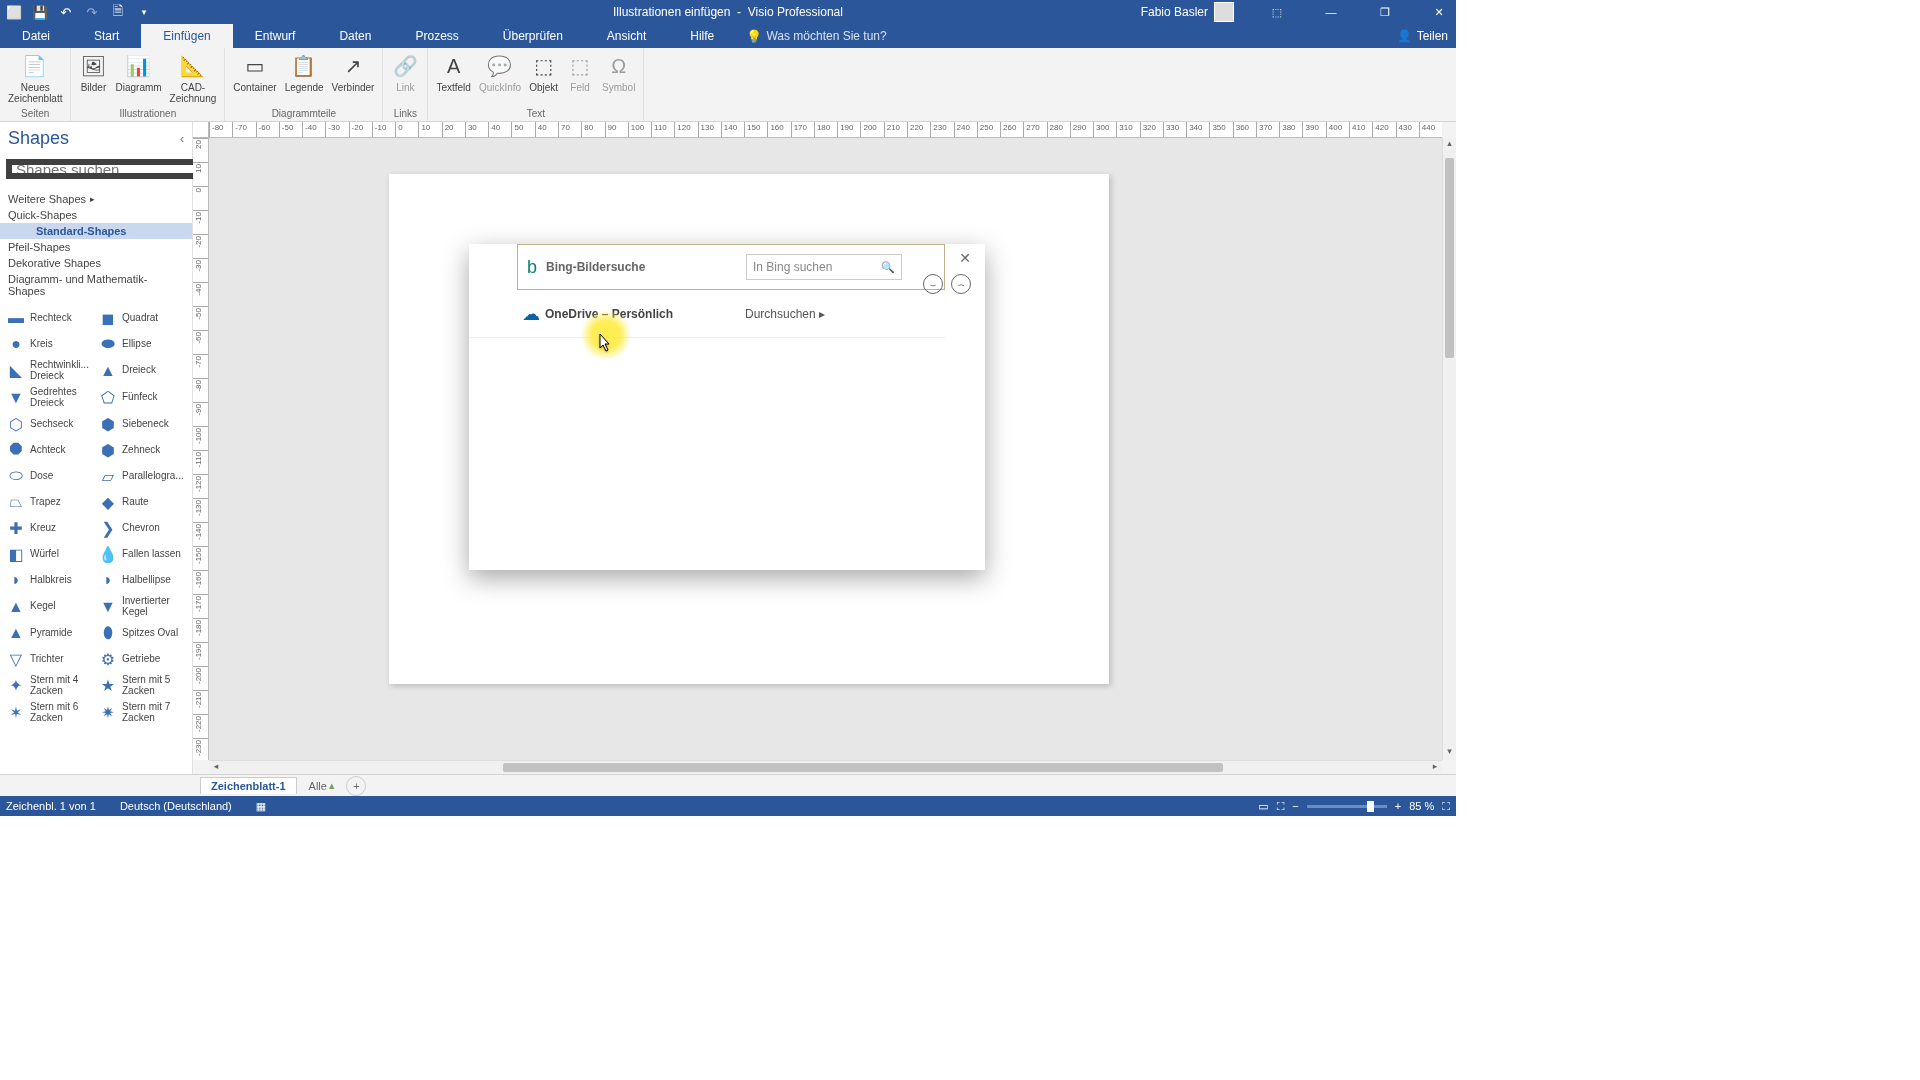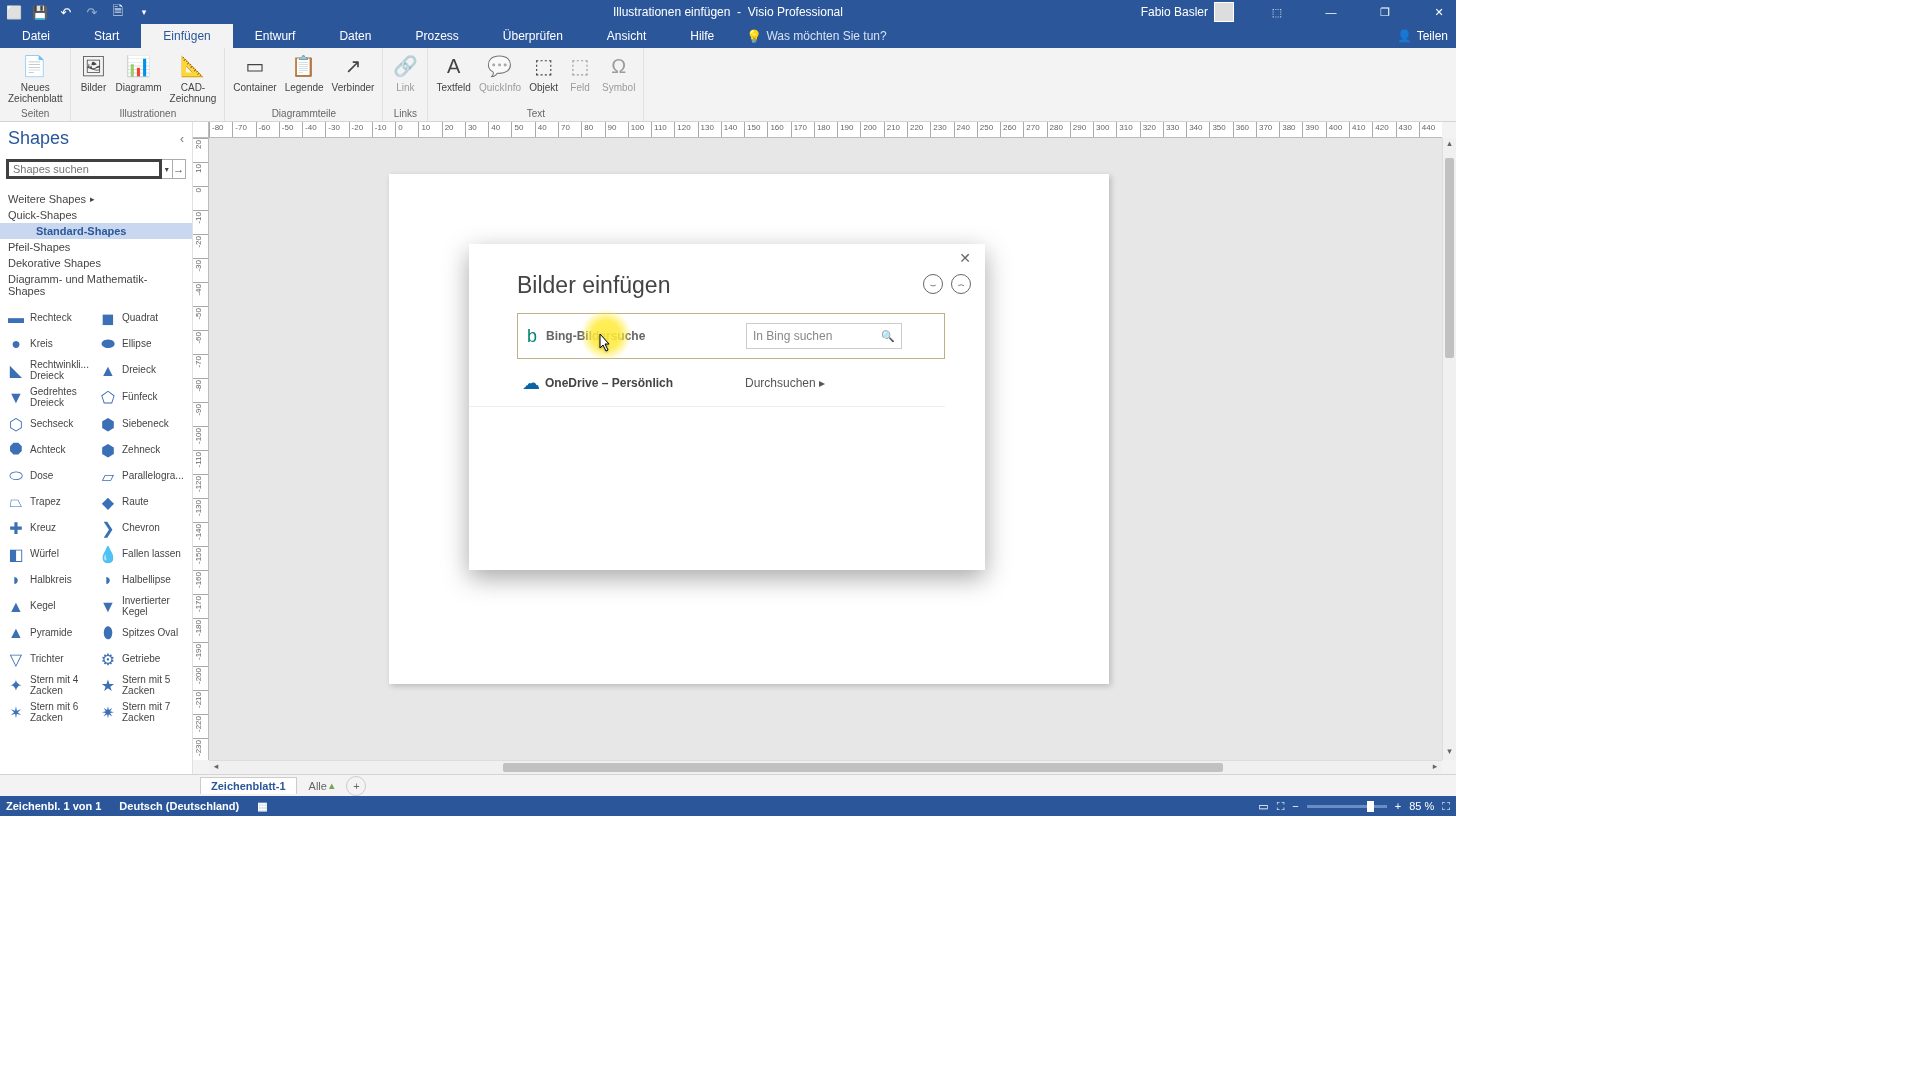--- a/index.html
+++ b/index.html
@@ -36,21 +36,21 @@
 
 
 .main { display: flex; height: calc(816px - 24px - 24px - 74px - 22px - 20px); }
 
 
 .shapes-panel { width: 193px; background: #fff; border-right: 1px solid #e1e1e1; display: flex; flex-direction: column; }
 .shapes-header { display: flex; align-items: center; justify-content: space-between; padding: 6px 8px; }
 .shapes-title { font-size: 18px; color: #2b579a; font-weight: 300; }
 .shapes-collapse { color: #777; cursor: pointer; font-size: 12px; }
 .shapes-search { margin: 4px 6px; display: flex; }
-.shapes-search input { flex: 1; border: 3px solid #404040; padding: 2px 4px; font-size: 11px; height: 20px; }
+.shapes-search input { flex: 1; border: 6px solid #404040; padding: 2px 4px; font-size: 15px; height: 20px; }
 .shapes-search .dd { border: 1px solid #ababab; border-left: none; width: 14px; display: flex; align-items: center; justify-content: center; font-size: 8px; background:#fff;}
 .shapes-search .go { border: 1px solid #ababab; border-left: none; width: 18px; display: flex; align-items: center; justify-content: center; background:#fff;}
 .shape-cats { margin-top: 8px; }
 .shape-cat { padding: 2px 8px; font-size: 11px; cursor: pointer; display:flex; align-items:center; gap:4px;}
 .shape-cat.selected { background: #c9d8ef; color: #2b579a; font-weight: 600; padding-left: 36px; }
 .shape-grid { flex: 1; overflow: hidden; padding: 6px 4px; }
 .shape-row { display: flex; }
 .shape-item { width: 92px; display: flex; align-items: center; gap: 4px; padding: 3px 2px; cursor: pointer; }
 .shape-item .sicon { width: 20px; height: 20px; display: flex; align-items: center; justify-content: center; font-size: 16px; color: #3b6fb6; }
 .shape-item .slabel { font-size: 10px; color: #444; line-height: 1.05; }
@@ -94,21 +94,21 @@
 .cursor svg { width:100%; height:100%; filter: drop-shadow(0 1px 1px rgba(0,0,0,0.3)); }
 
 
 .sheet-tabs { height: 22px; background: #f3f3f3; border-top: 1px solid #d4d4d4; display: flex; align-items: center; padding-left: 200px; font-size: 11px; gap: 4px; }
 .sheet-tab { padding: 2px 10px; background: #fff; border: 1px solid #ccc; border-bottom: none; color: #2b579a; font-weight:600;}
 .sheet-all { padding: 2px 8px; color: #666; display:flex; align-items:center; gap:2px;}
 .sheet-add { width: 20px; height: 20px; border: 1px solid #ccc; border-radius: 50%; display: flex; align-items: center; justify-content: center; color: #666; }
 
 
 .statusbar { height: 20px; background: #2b579a; color: #fff; display: flex; align-items: center; font-size: 11px; padding: 0 6px; justify-content: space-between; }
-.statusbar .left { display: flex; gap: 18px; font-weight: bold; }
+.statusbar .left { display: flex; gap: 24px; }
 .statusbar .right { display: flex; align-items: center; gap: 8px; }
 .zoom-slider { width: 80px; height: 3px; background: #6a8ec4; position: relative; }
 .zoom-slider .thumb { position: absolute; width: 7px; height: 11px; background: #fff; top: -4px; left: 60px; }
 </style>
 </head>
 <body>
 
 <div class="titlebar">
   <div class="left-controls">
     <div class="qat-btn">⬜</div>
@@ -681,21 +681,20 @@
     </div>
   </div>
 </div>
 
 <div class="dialog" style="position:absolute; top:244px; left:469px;">
   <div class="dialog-close">✕</div>
   <div class="dialog-feedback">
     <span>⌣</span>
     <span>⌢</span>
   </div>
-  <div class="dialog-title">Bilder einfügen</div>
   <div class="dialog-row selected">
     <div class="src-icon" style="color:#048472;">b</div>
     <div class="src-label">Bing-Bildersuche</div>
     <div class="search-box">
       <span style="color:#888">In Bing suchen</span>
       <span style="color:#bbb; font-size:11px;">🔍</span>
     </div>
   </div>
   <div class="dialog-row od">
     <div class="src-icon" style="color:#0a64a4;">☁</div>

